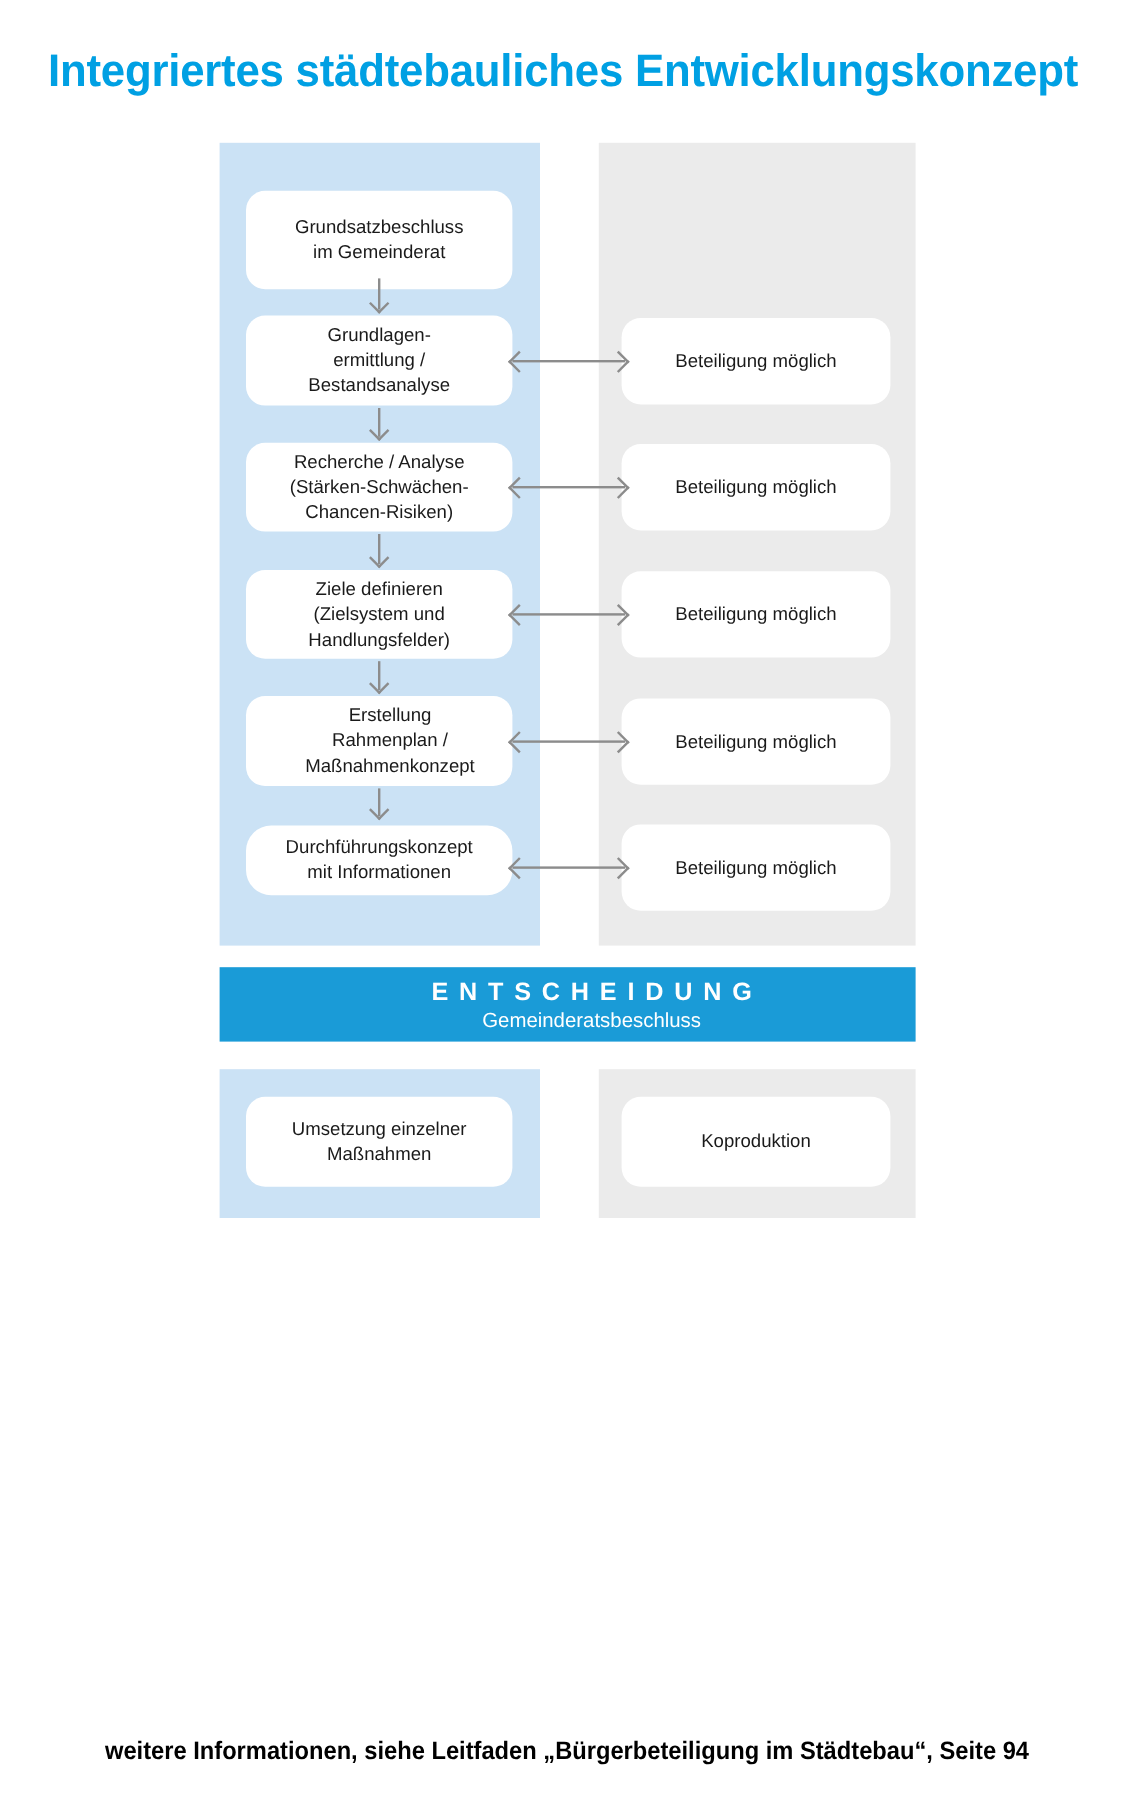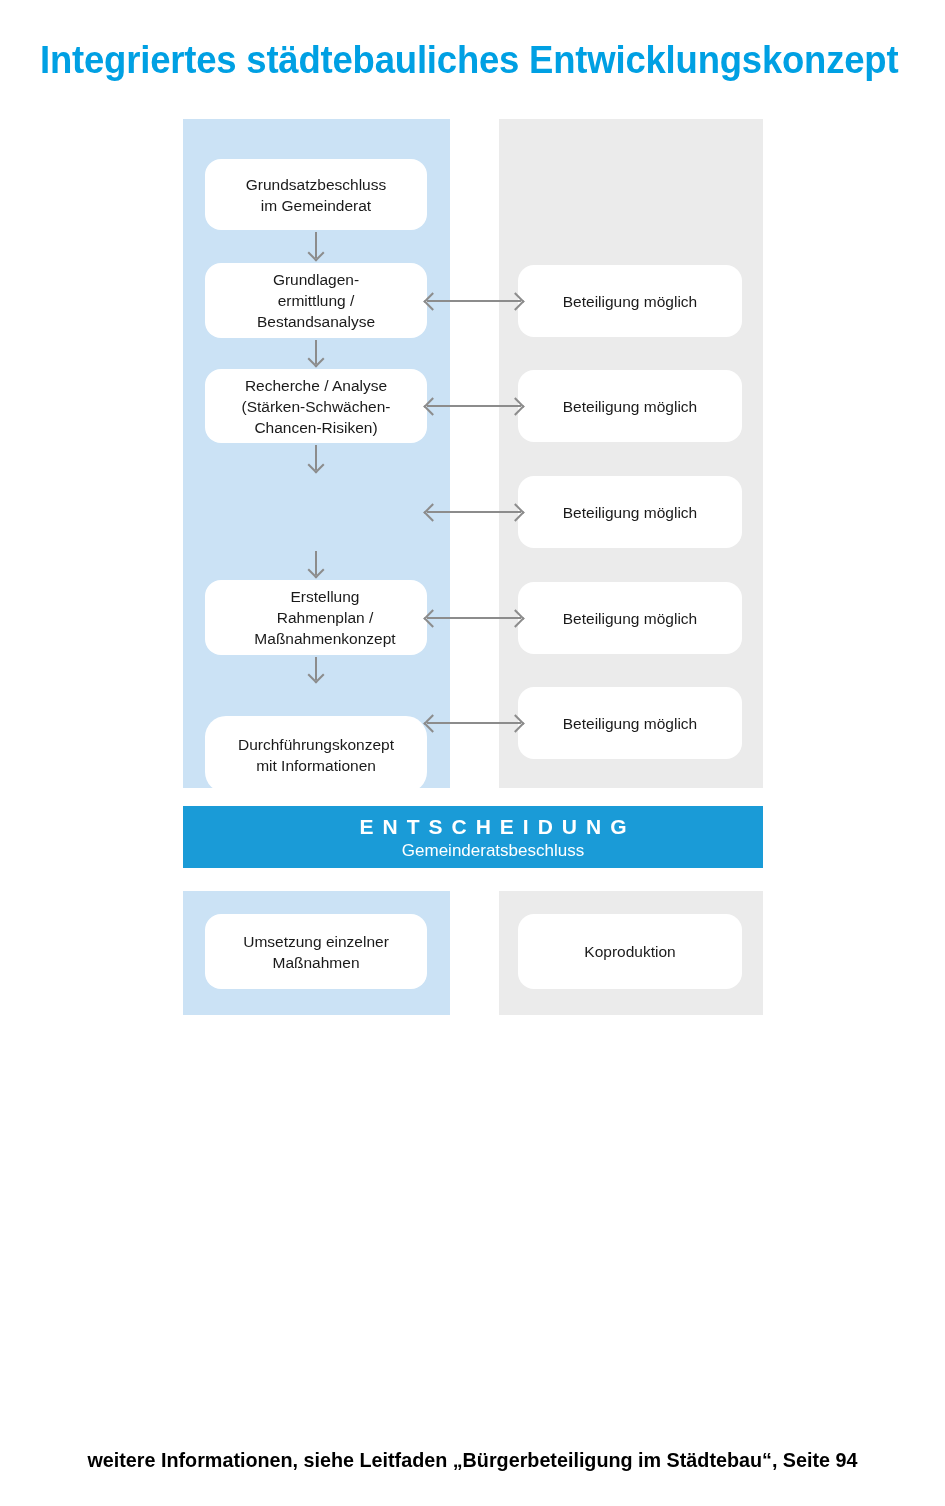--- a/index.html
+++ b/index.html
@@ -177,21 +177,21 @@
 
 <div id="page-title">Integriertes städtebauliches Entwicklungskonzept</div>
 
 <div id="diagram">
 
   <div class="band band-blue" id="band-left-top"></div>
   <div class="band band-gray" id="band-right-top"></div>
   <div class="band band-blue" id="band-left-bottom"></div>
   <div class="band band-gray" id="band-right-bottom"></div>
 
-  <div class="node node-left" style="top:159px; height:71px;">
+  <div class="node node-left" style="top:159px; height:82px;">
     <div>
       <span>Grundsatzbeschluss</span>
       <span>im Gemeinderat</span>
     </div>
   </div>
 
   <div class="node node-left" style="top:263px; height:75px;">
     <div>
       <span>Grundlagen-</span>
       <span>ermittlung /</span>
@@ -200,30 +200,37 @@
   </div>
 
   <div class="node node-left" style="top:369px; height:74px;">
     <div>
       <span>Recherche / Analyse</span>
       <span>(Stärken-Schwächen-</span>
       <span>Chancen-Risiken)</span>
     </div>
   </div>
 
+  <div class="node node-left" style="top:475px; height:74px;">
+    <div>
+      <span>Ziele definieren</span>
+      <span>(Zielsystem und</span>
+      <span>Handlungsfelder)</span>
+    </div>
+  </div>
 
   <div class="node node-left" style="top:580px; height:75px;padding-left:28px;">
     <div>
       <span>Erstellung</span>
       <span>Rahmenplan /</span>
       <span>Maßnahmenkonzept</span>
     </div>
   </div>
 
-  <div class="node node-left" style="top:716px; height:77px;border-radius:21px;">
+  <div class="node node-left" style="top:688px; height:58px;border-radius:21px;">
     <div>
       <span>Durchführungskonzept</span>
       <span>mit Informationen</span>
     </div>
   </div>
 
   <div class="node node-right" style="top:265px; height:72px;">
     <span>Beteiligung möglich</span>
   </div>
 

